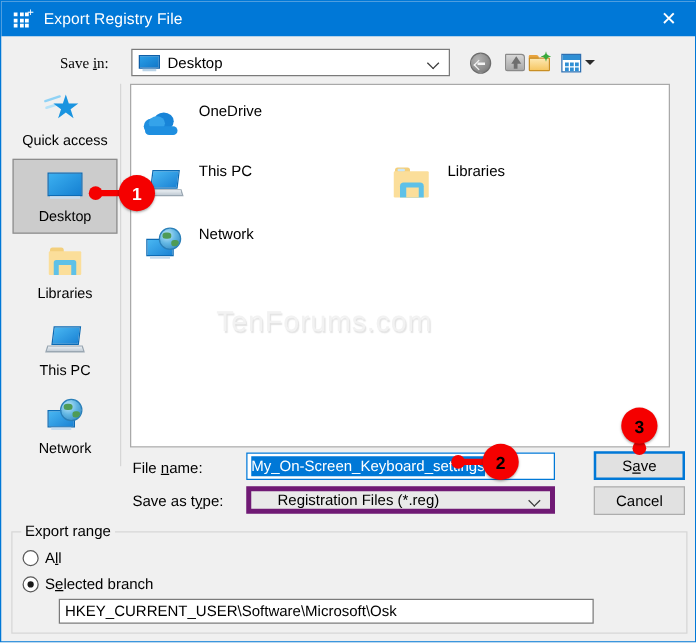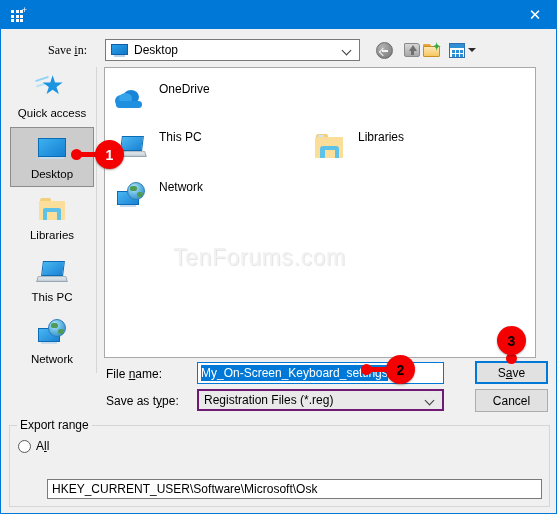--- a/index.html
+++ b/index.html
@@ -545,24 +545,25 @@
     color: #ffffff;
     margin-left: 3px;
     padding: 1px 0px;
     white-space: nowrap;
   }
   .filetype-box {
     position: absolute;
     left: 196px; top: 388px;
     width: 247px; height: 22px;
     background: #e9e9e9;
-    border: 2px solid #701a75;
-    box-sizing: border-box;
-    display: flex;
-    align-items: center;
+    border: 4px solid #701a75;
+    box-sizing: border-box;
+    display: flex;
+    align-items: center;
+    padding-left: 16px;
   }
   .filetype-val {
     font-size: 12px;
     color: #000;
     margin-left: 5px;
     white-space: nowrap;
   }
 
   .dlgbtn {
     position: absolute;
@@ -625,21 +626,21 @@
     background: #1a1a1a;
   }
   .radio-row .lbl {
     font-size: 12px;
     color: #000;
     margin-left: 5px;
   }
   .branch-input {
     position: absolute;
     left: 46px; top: 478px;
-    width: 495px; height: 20px;
+    width: 428px; height: 20px;
     background: #ffffff;
     border: 1px solid #7a7a7a;
     box-sizing: border-box;
     display: flex;
     align-items: center;
   }
   .branch-input .val {
     font-size: 12px;
     color: #000;
     margin-left: 4px;
@@ -697,20 +698,21 @@
           <i></i>
           <i></i>
           <i></i>
           <i></i>
           <i></i>
           <i></i>
           <i></i>
       </div>
       <div class="regicon-plus">+</div>
     </div>
+    <div class="titlebar-text">Export Registry File</div>
     <div class="titlebar-close">✕</div>
   </div>
 
   <div class="savein-label">
     <span>Save </span><span class="u">i</span><span>n:</span>
   </div>
 
   <div class="savein-combo">
     <div class="monitor-ico">
       <div class="screen"></div>
@@ -859,20 +861,24 @@
   <div class="dlgbtn" id="btn-cancel">Cancel</div>
 
   <div class="groupbox"></div>
   <div class="group-title">Export range</div>
 
   <div class="radio-row" id="radio-all">
     <span class="radio-circle"></span>
     <span class="lbl"><span>A</span><span class="u">l</span><span>l</span></span>
   </div>
 
+  <div class="radio-row" id="radio-branch">
+    <span class="radio-circle checked"></span>
+    <span class="lbl"><span>S</span><span class="u">e</span><span>lected branch</span></span>
+  </div>
 
   <div class="branch-input">
     <span class="val">HKEY_CURRENT_USER\Software\Microsoft\Osk</span>
   </div>
 
   <div class="connector" id="conn1"></div>
   <div class="dot" id="dot1"></div>
   <div class="badge" id="badge1">1</div>
 
   <div class="connector" id="conn2"></div>

